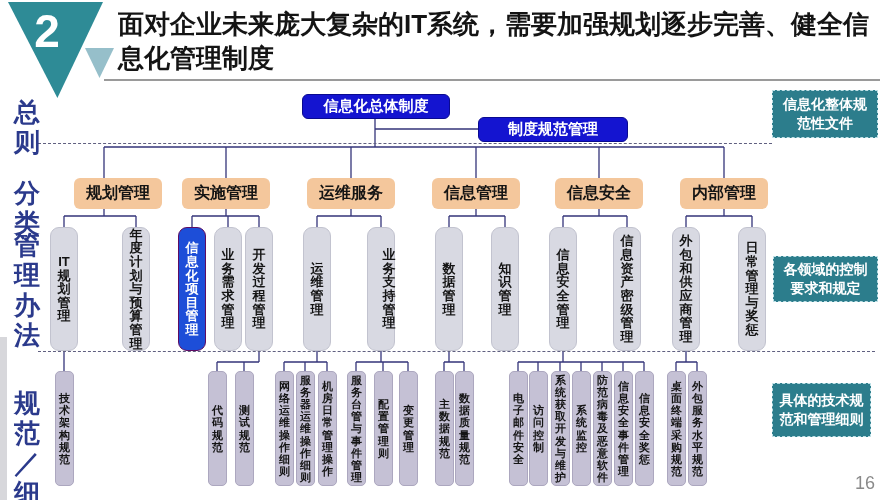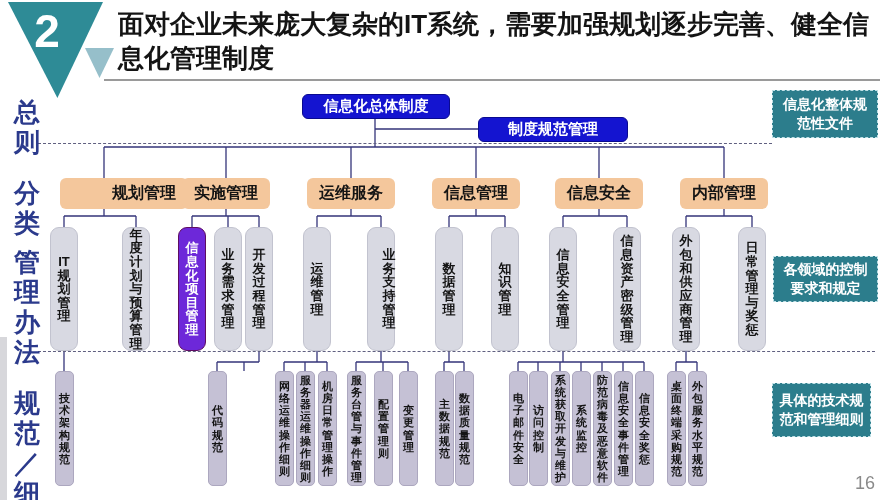--- a/index.html
+++ b/index.html
@@ -25,21 +25,21 @@
           border-radius:6px;color:#ffffff;font-size:15px;font-weight:bold;
           display:flex;align-items:center;justify-content:center;}
   .catbox{position:absolute;width:88px;height:31px;background:#f4c79c;border-radius:6px;
           color:#141414;font-size:16px;font-weight:bold;
           display:flex;align-items:center;justify-content:center;}
   .midbox{position:absolute;top:227px;width:28px;height:124px;background:#d8d9e2;
           border:1px solid #c2c3cf;border-radius:9px;color:#141414;font-size:13px;
           font-weight:bold;line-height:1.05;display:flex;align-items:center;
           justify-content:center;text-align:center;word-break:break-all;padding:0 4px;
           box-sizing:border-box;}
-  .midbox.hl{background:#6d28d9;border-color:#5e0c62;color:#ffffff;}
+  .midbox.hl{background:#1d4ed8;border-color:#5e0c62;color:#ffffff;}
   .botbox{position:absolute;top:371px;width:19px;height:115px;background:#c5c1d5;
           border:1px solid #aca7bf;border-radius:5px;color:#141414;font-size:11px;
           font-weight:bold;line-height:1.1;display:flex;align-items:center;
           justify-content:center;text-align:center;word-break:break-all;padding:16px 2px;
           box-sizing:border-box;}
   .notebox{position:absolute;background:#2c7d8c;border:1px dashed #bfe0e6;color:#ffffff;
            font-size:14px;font-weight:bold;line-height:1.35;display:flex;align-items:center;
            justify-content:center;text-align:center;padding:2px 4px;box-sizing:border-box;}
   
   .dash{position:absolute;height:0;border-top:1px dashed #606080;}
@@ -79,31 +79,31 @@
       <path d="M563 351 V362 M518 362 H644 M518 362 V371 M538 362 V371 M560 362 V371 M581 362 V371 M602 362 V371 M623 362 V371 M644 362 V371"></path>
       <path d="M686 351 V362 M676 362 H697 M676 362 V371 M697 362 V371"></path>
     </g>
   </svg>
 
   <div class="dash" style="left:38px;top:143px;width:734px;"></div>
   <div class="dash" style="left:38px;top:351px;width:837px;"></div>
 
   <div class="row-label" style="top:98px;">总则</div>
   <div class="row-label" style="top:179px;">分类</div>
-  <div class="row-label" style="top:248px;">管理办法</div>
+  <div class="row-label" style="top:231px;">管理办法</div>
   <div class="row-label" style="top:389px;">规范／细则</div>
 
   <div class="topbox" style="left:302px;top:94px;width:146px;">信息化总体制度</div>
   <div class="topbox" style="left:478px;top:117px;width:148px;">制度规范管理</div>
 
   <div class="notebox" style="left:772px;top:90px;width:106px;height:48px;">信息化整体规范性文件</div>
   <div class="notebox" style="left:773px;top:256px;width:105px;height:46px;">各领域的控制要求和规定</div>
   <div class="notebox" style="left:772px;top:383px;width:99px;height:54px;">具体的技术规范和管理细则</div>
 
-  <div class="catbox" style="left:60px;top:178px;padding-left:40px;">规划管理</div>
+  <div class="catbox" style="left:74px;top:178px;">规划管理</div>
   <div class="catbox" style="left:182px;top:178px;">实施管理</div>
   <div class="catbox" style="left:307px;top:178px;">运维服务</div>
   <div class="catbox" style="left:432px;top:178px;">信息管理</div>
   <div class="catbox" style="left:555px;top:178px;">信息安全</div>
   <div class="catbox" style="left:680px;top:178px;">内部管理</div>
 
   <div class="midbox" style="left:50px;">IT规划管理</div>
   <div class="midbox" style="left:122px;">年度计划与预算管理</div>
   <div class="midbox hl" style="left:178px;">信息化项目管理</div>
   <div class="midbox" style="left:214px;border-radius:10px;">业务需求管理</div>
@@ -112,20 +112,21 @@
   <div class="midbox" style="left:367px;padding-left:20px;">业务支持管理</div>
   <div class="midbox" style="left:435px;">数据管理</div>
   <div class="midbox" style="left:491px;">知识管理</div>
   <div class="midbox" style="left:549px;">信息安全管理</div>
   <div class="midbox" style="left:613px;">信息资产密级管理</div>
   <div class="midbox" style="left:672px;">外包和供应商管理</div>
   <div class="midbox" style="left:738px;">日常管理与奖惩</div>
 
   <div class="botbox" style="left:55px;">技术架构规范</div>
   <div class="botbox" style="left:208px;">代码规范</div>
+  <div class="botbox" style="left:235px;">测试规范</div>
   <div class="botbox" style="left:275px;">网络运维操作细则</div>
   <div class="botbox" style="left:296px;">服务器运维操作细则</div>
   <div class="botbox" style="left:318px;">机房日常管理操作</div>
   <div class="botbox" style="left:347px;">服务台管与事件管理</div>
   <div class="botbox" style="left:374px;">配置管理则</div>
   <div class="botbox" style="left:399px;">变更管理</div>
   <div class="botbox" style="left:435px;">主数据规范</div>
   <div class="botbox" style="left:455px;">数据质量规范</div>
   <div class="botbox" style="left:509px;">电子邮件安全</div>
   <div class="botbox" style="left:529px;">访问控制</div>

